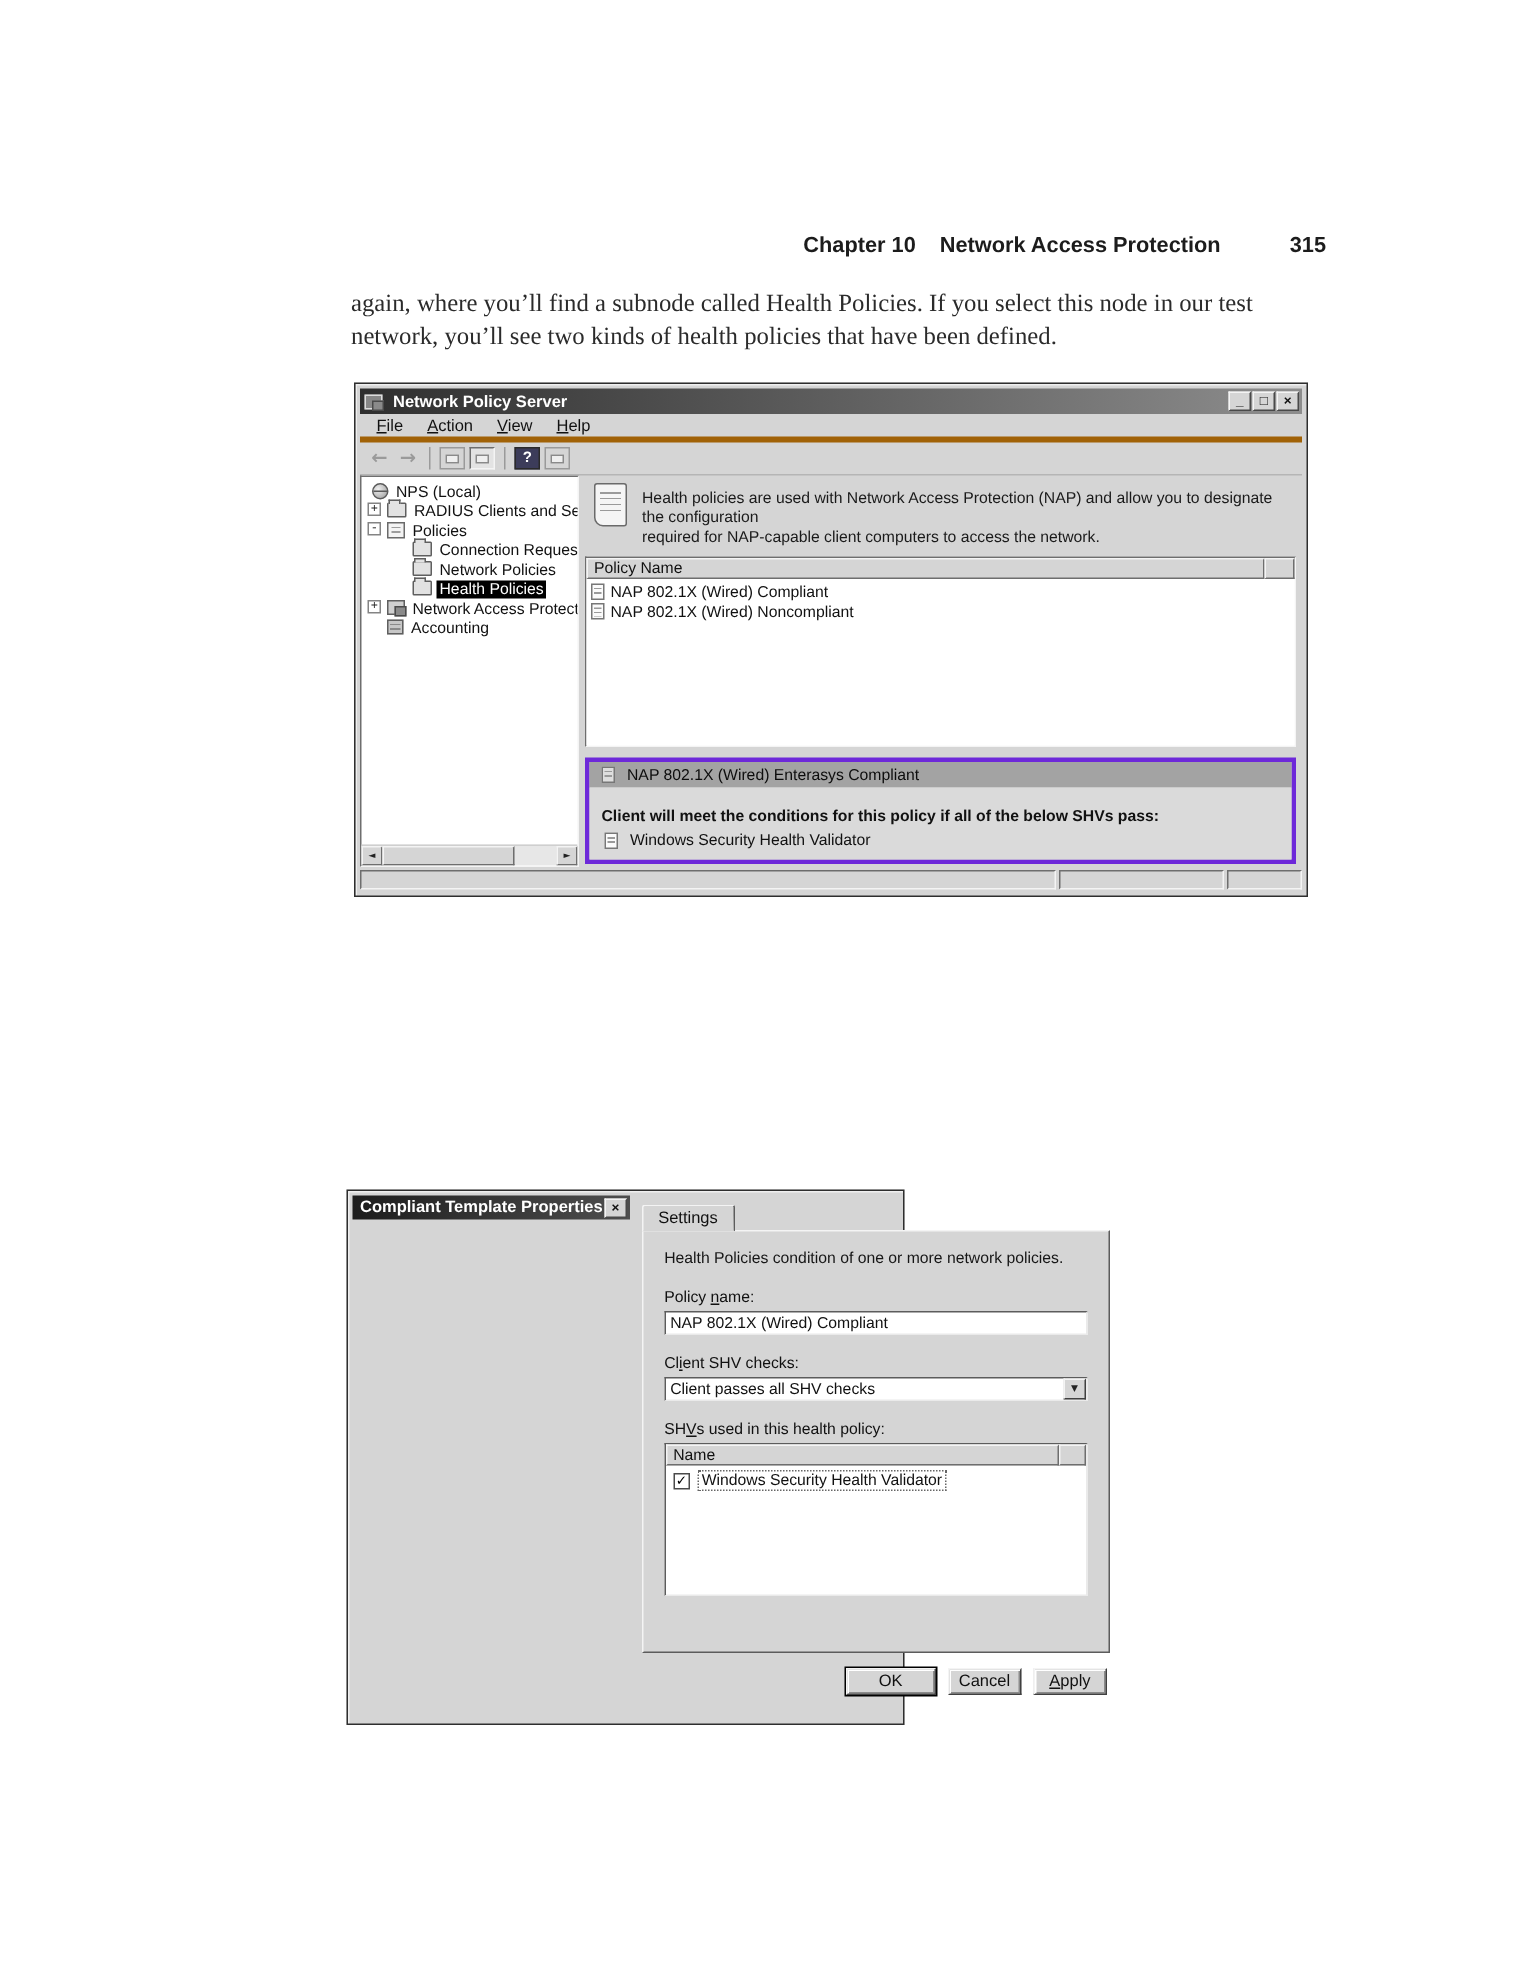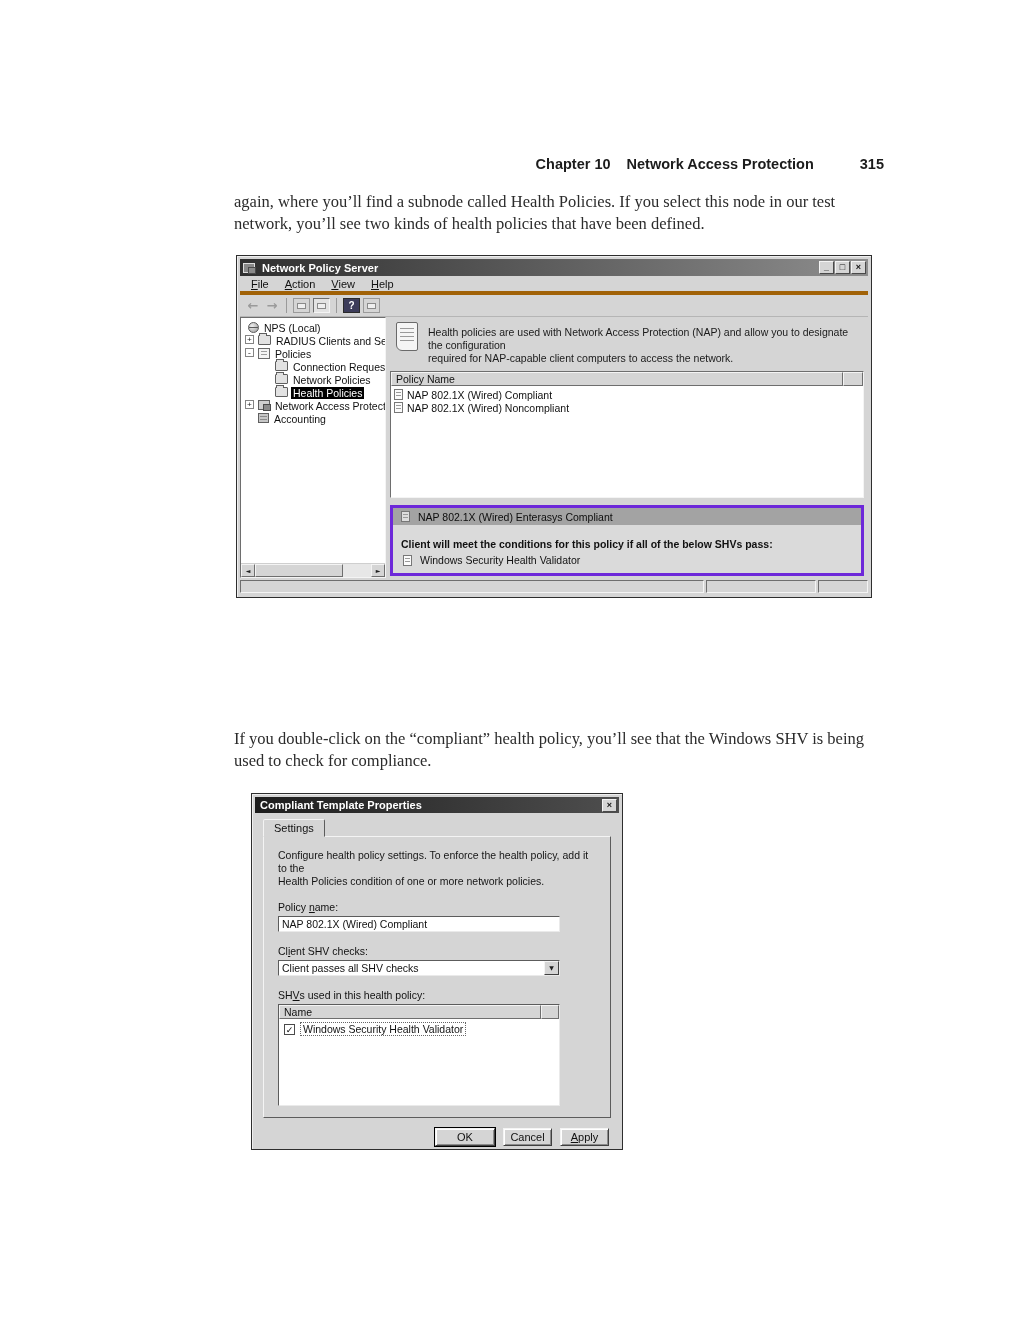--- a/index.html
+++ b/index.html
@@ -105,21 +105,21 @@
   .detail-head .mini-scroll { background:#dedede; }
   .detail-body { flex:1; background:#dadada; padding:13px 0 0 8px; }
   .cond { font:bold 10.5px "Liberation Sans", sans-serif; margin-bottom:4px; }
   .shv-row { display:flex; align-items:center; gap:8px; font-size:10.5px; padding-left:2px; }
 
   .statusbar { height:16px; display:flex; gap:2px; padding-top:2px; flex:none; }
   .sb-cell { height:13px; }
   .sb1 { flex:1; } .sb2 { width:110px; } .sb3 { width:50px; }
 
   
-  .dlg { left:231px; top:793px; width:372px; height:357px; display:flex; flex-direction:column;margin-left:20px; }
+  .dlg { left:231px; top:793px; width:372px; height:357px; display:flex; flex-direction:row; }
   .dlg .titlebar { height:16px; background:linear-gradient(90deg,#1d1d1d,#4e4e4e); }
   .dlg-body { flex:1; position:relative; padding:0 8px; display:flex; flex-direction:column; }
   .tabstrip { margin-top:6px; display:flex; }
   .tab { height:18px; padding:2px 10px 0 10px; font-size:11px; background:#d5d5d5;
          border:1px solid; border-color:#f4f4f4 #5c5c5c transparent #f4f4f4;
          border-radius:2px 2px 0 0; position:relative; z-index:2; margin-bottom:-1px; }
   .tabpage { height:282px; background:#d5d5d5; border:1px solid; border-color:#f4f4f4 #5c5c5c #5c5c5c #f4f4f4;
              padding:12px 14px 0 14px; position:relative; z-index:1; }
   .dlg-desc { font-size:10.5px; line-height:13px; color:#161616; }
   .fld-label { font-size:10.5px; margin-top:13px; }
@@ -288,39 +288,34 @@
       </div>
     </div>
 
     <div class="statusbar">
       <span class="sb-cell sb1 bevel-in"></span>
       <span class="sb-cell sb2 bevel-in"></span>
       <span class="sb-cell sb3 bevel-in"></span>
     </div>
   </div>
 
-  <div class="body-para p2">
-    <div>If you double-click on the “compliant” health policy, you’ll see that the Windows SHV is being</div>
-    <div>used to check for compliance.</div>
-  </div>
 
   <div class="win dlg">
     <div class="titlebar">
       <span class="ttl" style="margin-left:2px;">Compliant Template Properties</span>
       <span class="wbtn">×</span>
     </div>
 
     <div class="dlg-body">
       <div class="tabstrip">
         <span class="tab">Settings</span>
       </div>
 
       <div class="tabpage">
         <div class="dlg-desc">
-          <div>Configure health policy settings. To enforce the health policy, add it to the</div>
           <div>Health Policies condition of one or more network policies.</div>
         </div>
 
         <div class="fld-label">Policy <u>n</u>ame:</div>
         <input class="tinput" type="text" readonly="" value="NAP 802.1X (Wired) Compliant" style="">
 
         <div class="fld-label">Cl<u>i</u>ent SHV checks:</div>
         <div class="combo">
           <span class="cval">Client passes all SHV checks</span>
           <span class="cbtn">▼</span>

